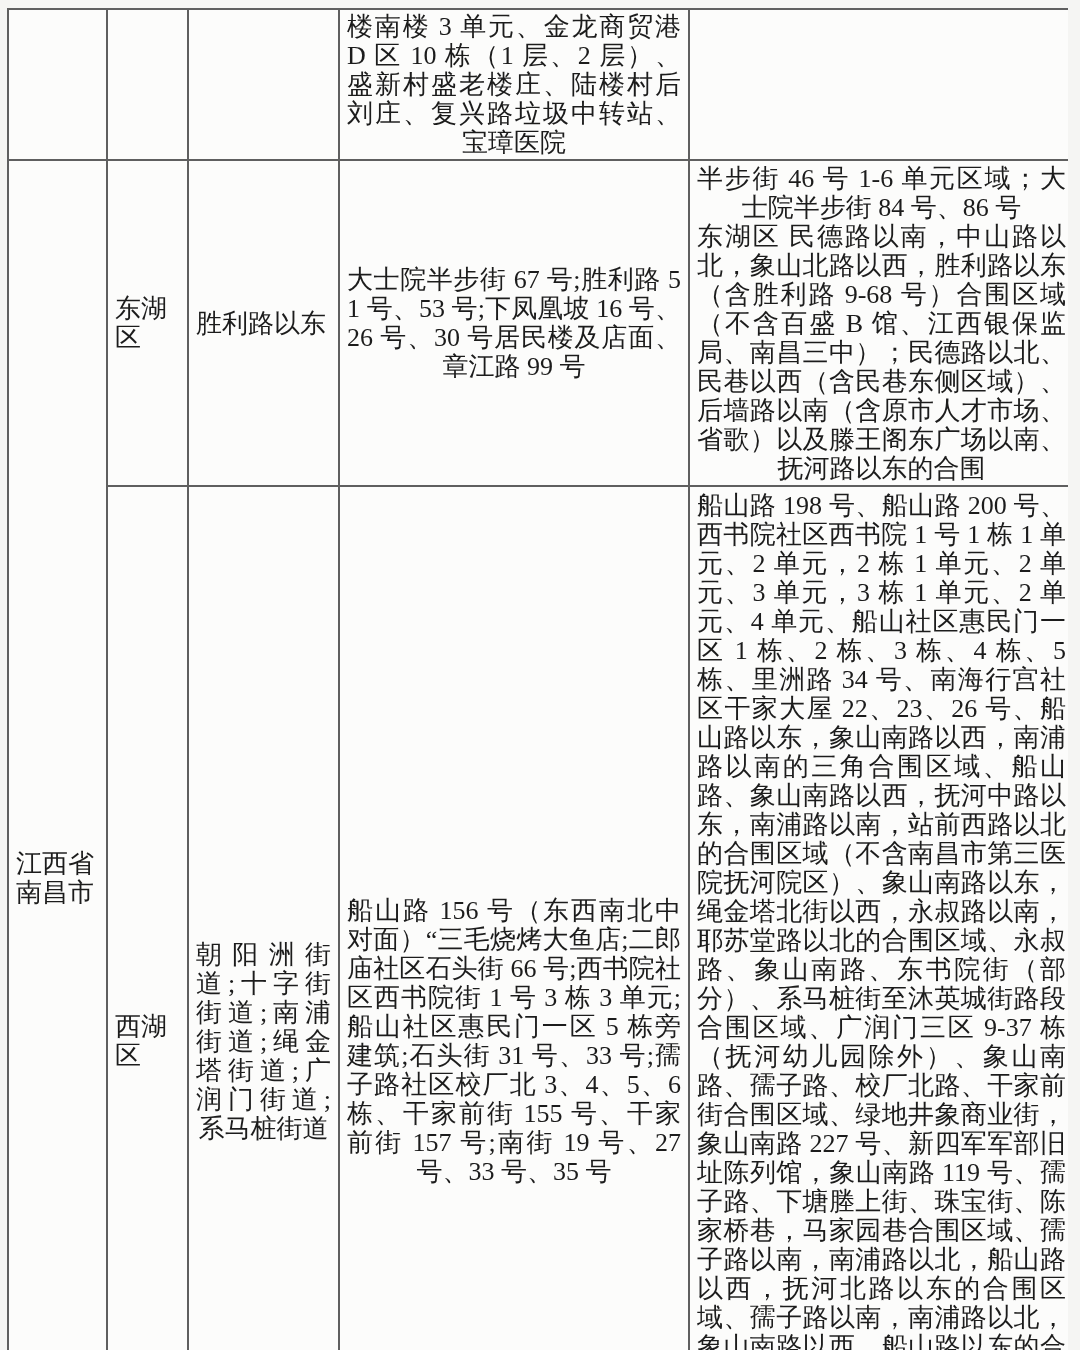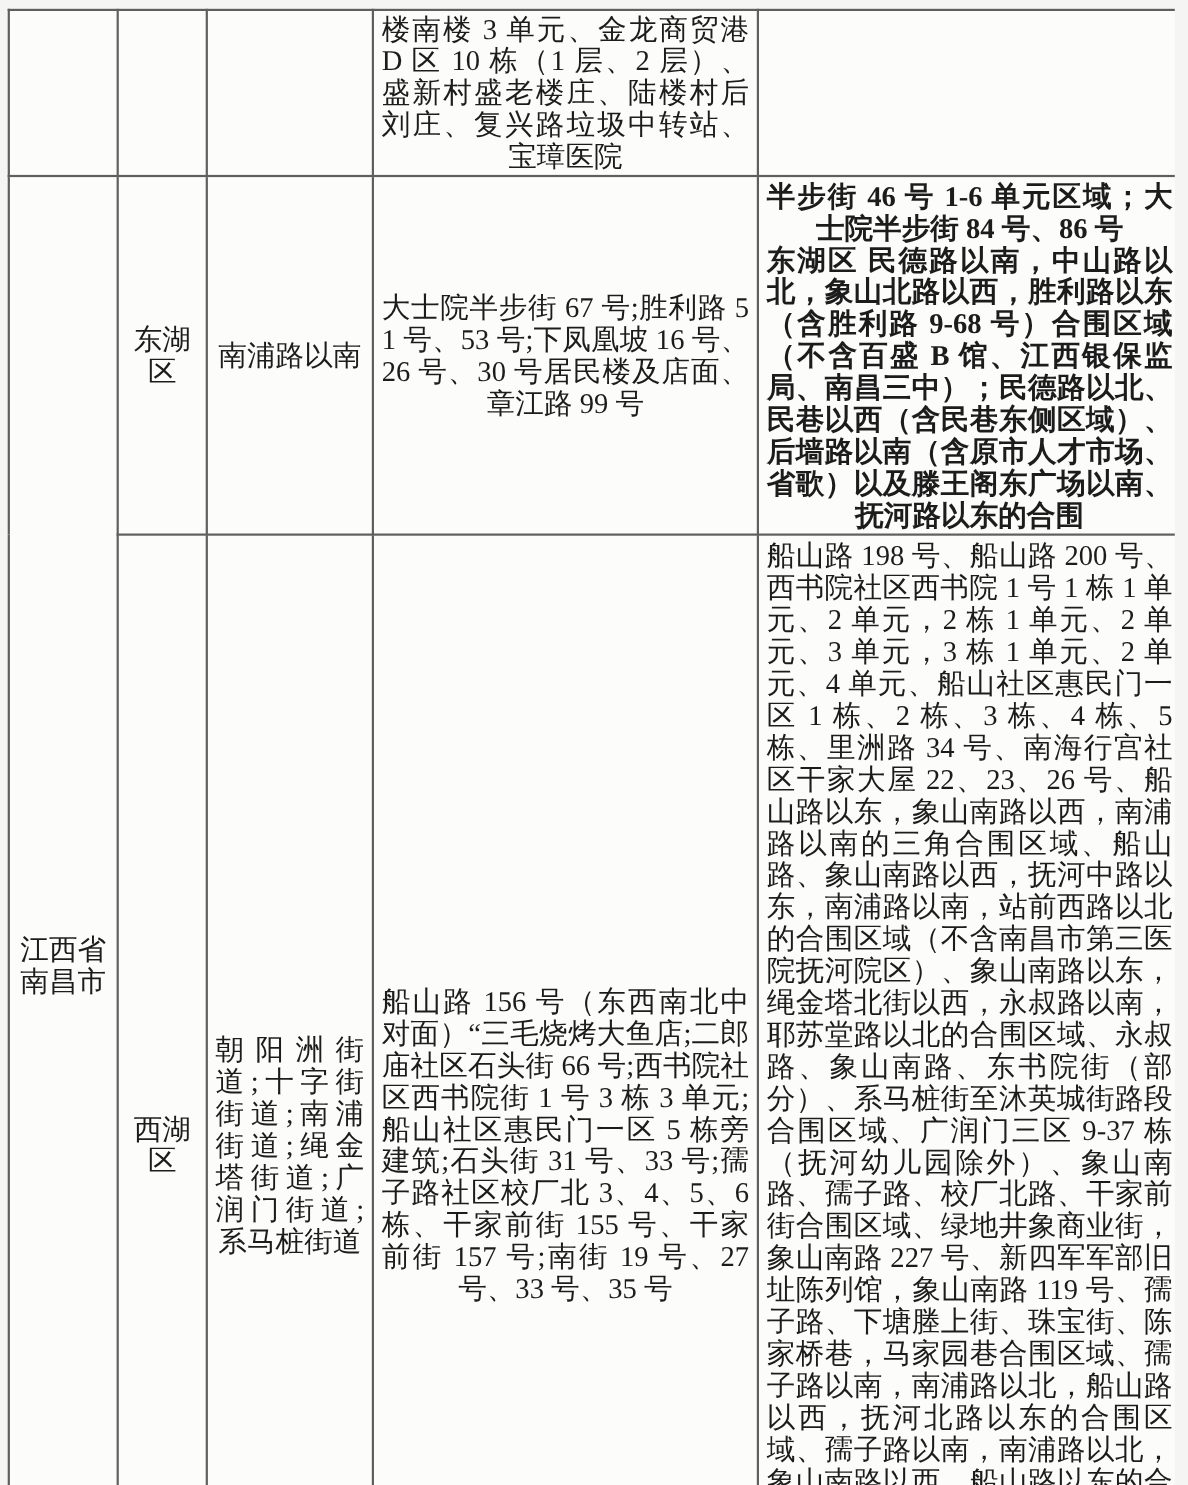--- a/index.html
+++ b/index.html
@@ -36,25 +36,25 @@
     vertical-align:middle;
     font-size:26px;
     line-height:29px;
     padding:2px 7px;
     word-break:break-all;
     overflow:hidden;
   }
   tr.row-a{height:109px;}
   tr.row-b{height:293px;}
   tr.row-c{height:923px;}
-  td.center{text-align:center;}
+  td.center{text-align:left;}
   td.jc,p.jc{text-align:justify;text-align-last:center;}
   td.jl{text-align:justify;text-align-last:left;vertical-align:top;padding-top:4px;}
   td.vtop{vertical-align:top;padding-top:3px;}
-  td.areas p{margin:0;font-weight:bold;}
+  td.areas p{margin:0;}
 </style>
 </head>
 <body>
 
 <div class="page">
   <table class="risk-table">
     <colgroup>
       <col style="width:99px">
       <col style="width:81px">
       <col style="width:151px">
@@ -65,21 +65,21 @@
       <tr class="row-a">
         <td class="center"></td>
         <td class="center"></td>
         <td class="center"></td>
         <td class="jc">楼南楼 3 单元、金龙商贸港 D 区 10 栋（1 层、2 层）、盛新村盛老楼庄、陆楼村后刘庄、复兴路垃圾中转站、宝璋医院</td>
         <td class="center"></td>
       </tr>
       <tr class="row-b">
         <td class="center" rowspan="2">江西省南昌市</td>
         <td class="center">东湖区</td>
-        <td class="center">南浦路以南</td>
+        <td class="center">胜利路以东</td>
         <td class="jc">大士院半步街 67 号;胜利路 51 号、53 号;下凤凰坡 16 号、26 号、30 号居民楼及店面、章江路 99 号</td>
         <td class="areas vtop">
           <p class="jc">半步街 46 号 1-6 单元区域；大士院半步街 84 号、86 号</p>
           <p class="jc">东湖区 民德路以南，中山路以北，象山北路以西，胜利路以东（含胜利路 9-68 号）合围区域（不含百盛 B 馆、江西银保监局、南昌三中）；民德路以北、民巷以西（含民巷东侧区域）、后墙路以南（含原市人才市场、省歌）以及滕王阁东广场以南、抚河路以东的合围</p>
         </td>
       </tr>
       <tr class="row-c">
         <td class="center">西湖区</td>
         <td class="jc">朝阳洲街道;十字街街道;南浦街道;绳金塔街道;广润门街道;系马桩街道</td>
         <td class="jc">船山路 156 号（东西南北中对面）“三毛烧烤大鱼店;二郎庙社区石头街 66 号;西书院社区西书院街 1 号 3 栋 3 单元;船山社区惠民门一区 5 栋旁建筑;石头街 31 号、33 号;孺子路社区校厂北 3、4、5、6 栋、干家前街 155 号、干家前街 157 号;南街 19 号、27 号、33 号、35 号</td>

